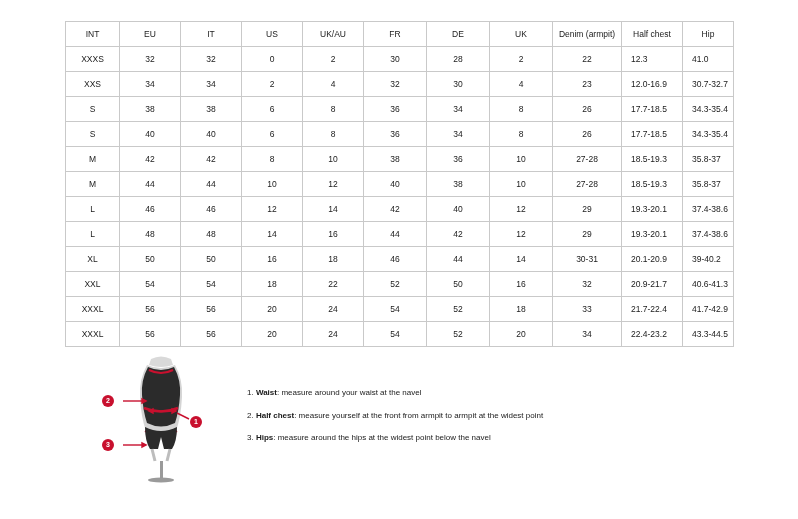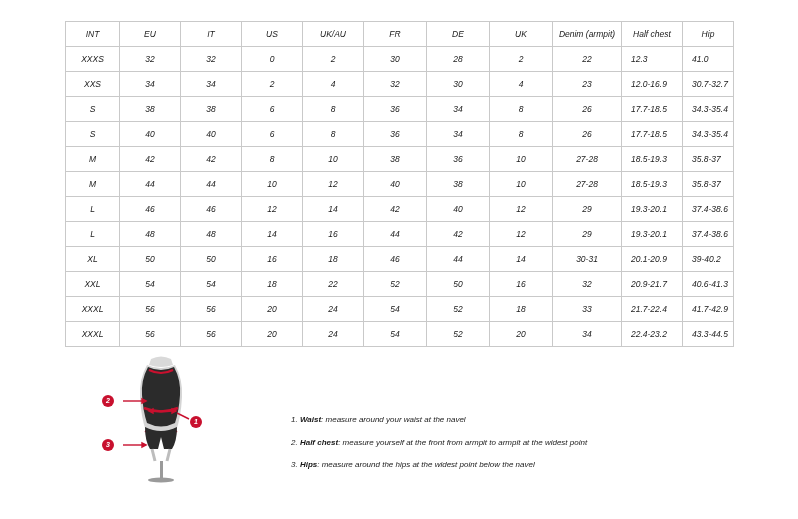--- a/index.html
+++ b/index.html
@@ -12,21 +12,20 @@
     height: 519px;
     font-family: "Liberation Sans", sans-serif;
     color: #1a1a1a;
     position: relative;
     overflow: hidden;
   }
   .page {
     position: relative;
     width: 798px;
     height: 367px;
-    font-style: italic;
   }
   
   .size-table-wrap {
     position: absolute;
     left: 65px;
     top: 21px;
     width: 668px;
   }
   table.size-table {
     border-collapse: collapse;
@@ -75,22 +74,21 @@
   }
   .measure-title {
     font-size: 7.5px;
     font-weight: bold;
     letter-spacing: 0.3px;
     color: #111;
     margin-bottom: 10px;
   }
   .measure-body {
     display: flex;
-    align-items: flex-end;
-    gap: 44px;
+    align-items: center;
   }
   .figure-box {
     width: 120px;
     height: 130px;
     position: relative;
     margin-left: 40px;
     margin-top: 4px;
   }
   .measure-list {
     margin-left: 22px;

